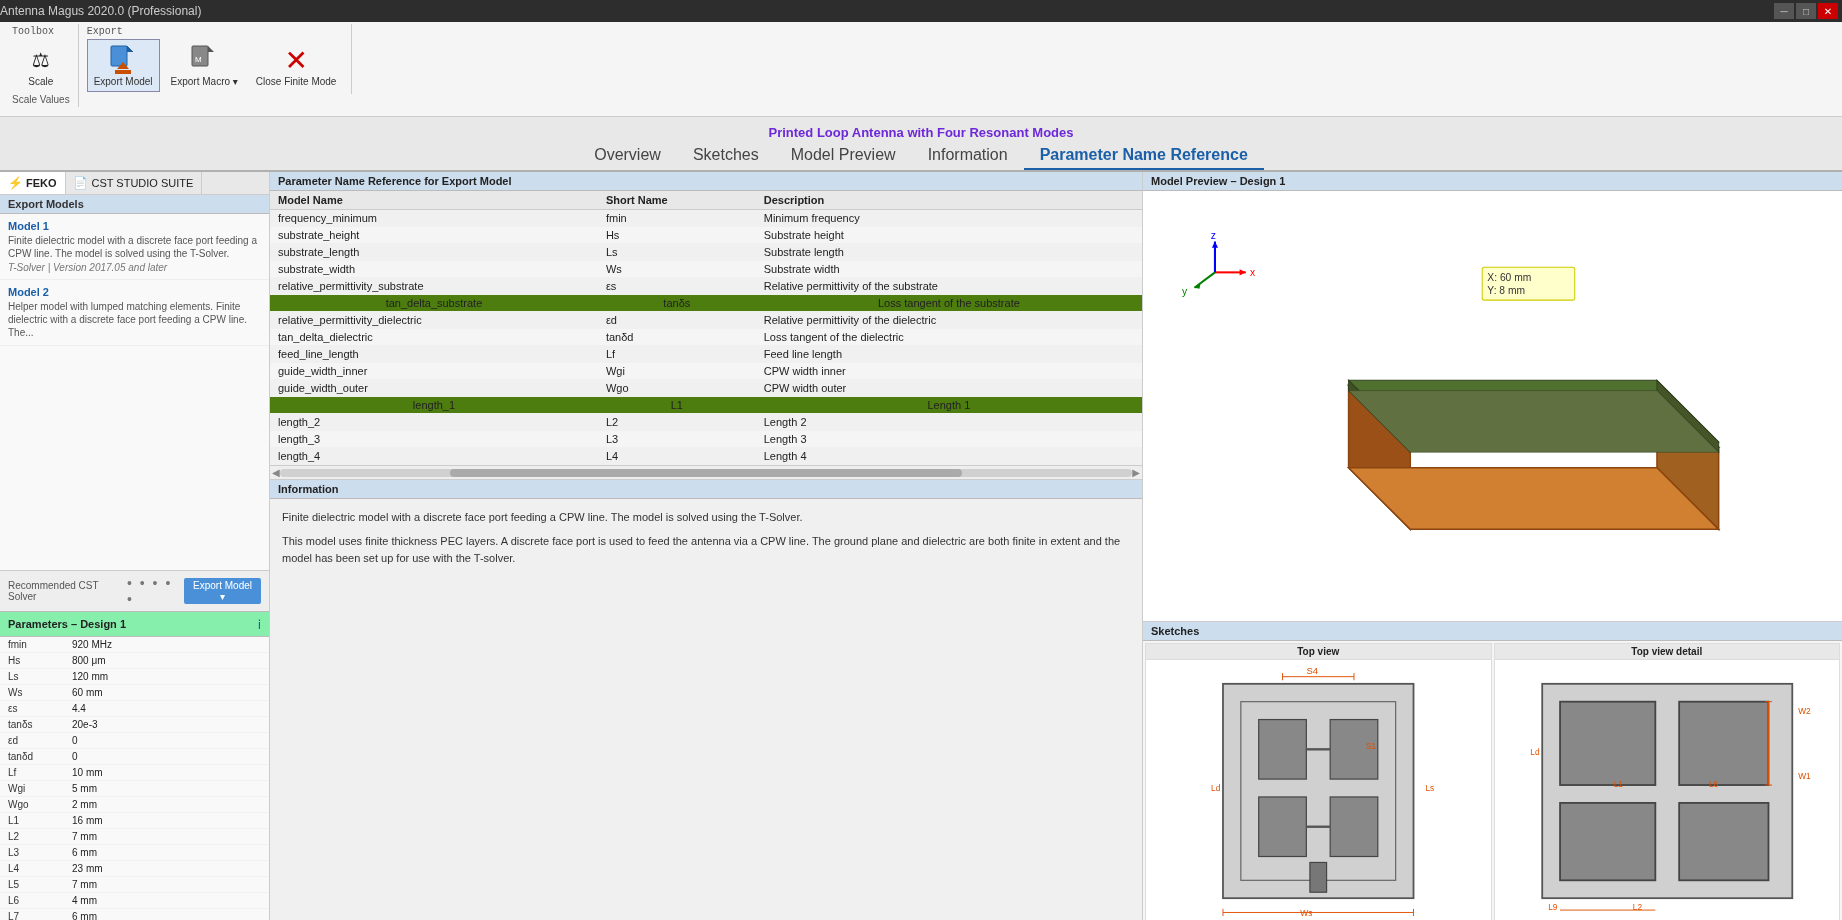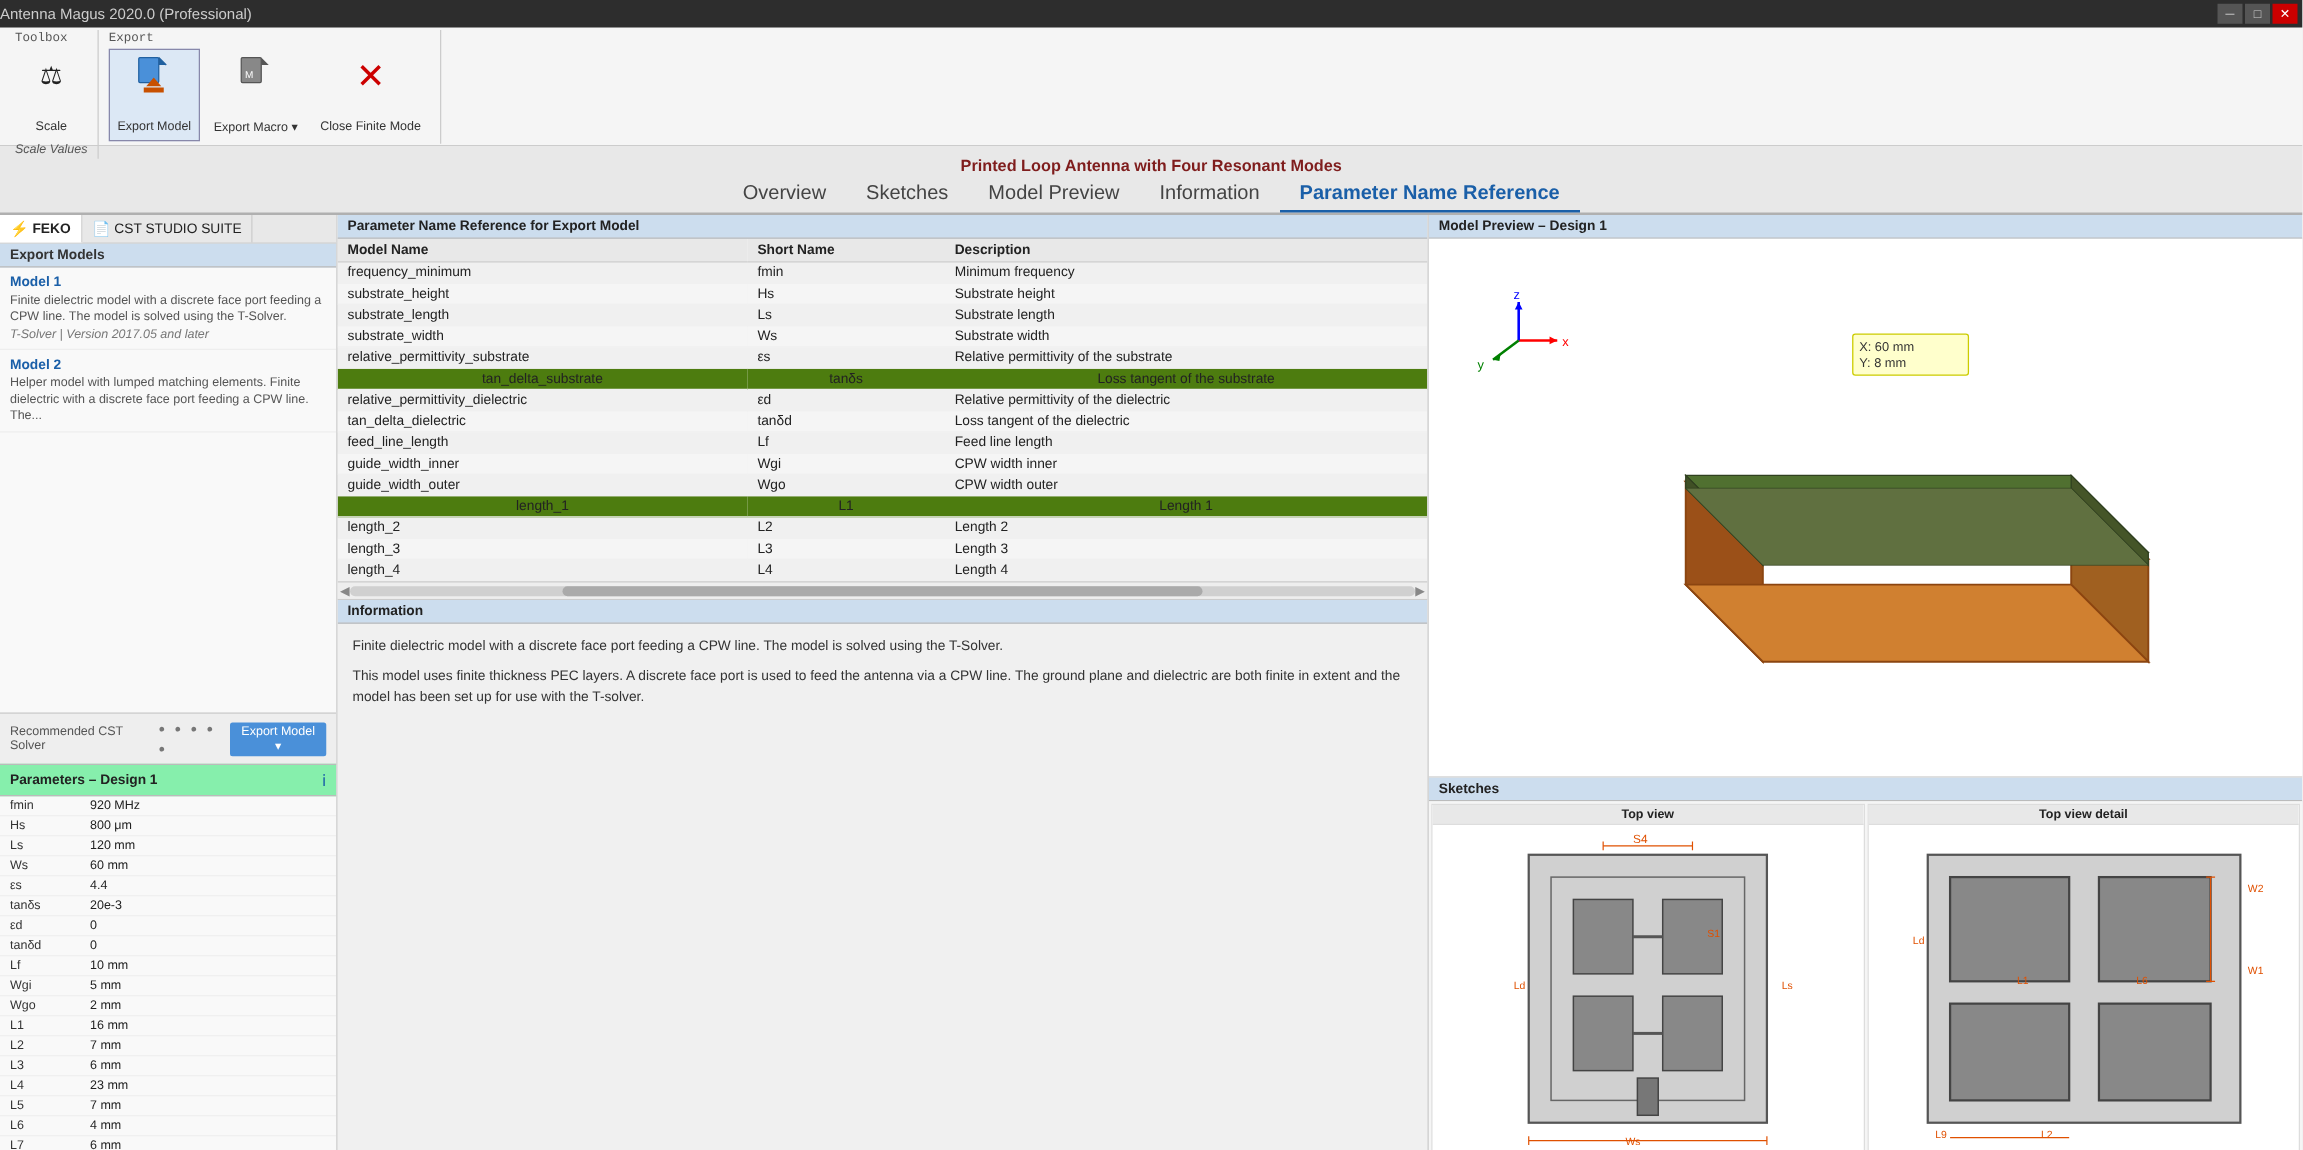--- a/index.html
+++ b/index.html
@@ -11,26 +11,26 @@
     .title-bar-btn { width: 20px; height: 16px; background: #555; border: none; color: #ccc; font-size: 10px; cursor: pointer; display: flex; align-items: center; justify-content: center; }
 
     
     .toolbar-area { background: #f5f5f5; border-bottom: 1px solid #ccc; height: 95px; display: flex; align-items: flex-start; padding: 2px 4px; }
     .toolbar-section { display: flex; flex-direction: column; align-items: center; border-right: 1px solid #ccc; padding: 2px 8px; }
     .toolbar-section-label { font-size: 10px; color: #555; margin-bottom: 2px; align-self: flex-start; font-family: Liberation Mono, monospace; }
     .toolbar-buttons { display: flex; gap: 4px; }
     .toolbar-btn { display: flex; flex-direction: column; align-items: center; cursor: pointer; padding: 4px 6px; border: 1px solid transparent; min-width: 50px; }
     .toolbar-btn.active { background: #dce8f5; border-color: #88a; }
     .tb-icon { width: 32px; height: 32px; display: flex; align-items: center; justify-content: center; font-size: 20px; }
-    .tb-label { font-size: 10px; text-align: center; color: #333; margin-top: 20px; }
-    .scale-values-label { font-size: 10px; color: #555; margin-top: 2px; font-style: italic; }
+    .tb-label { font-size: 10px; text-align: center; color: #333; }
+    .scale-values-label { font-size: 10px; color: #555; margin-top: 2px; }
 
     
     .main-tabs-bar { background: #e8e8e8; border-bottom: 2px solid #b0b0b0; display: flex; flex-direction: column; align-items: center; padding: 4px 0 0 0; }
-    .main-title { font-size: 13px; font-weight: bold; color: #7f1d1d; padding: 4px 0 2px 0; }
+    .main-title { font-size: 13px; font-weight: bold; color: #6d28d9; padding: 4px 0 2px 0; }
     .tab-row { display: flex; gap: 0; }
     .tab-item { padding: 4px 16px; cursor: pointer; font-size: 16px; color: #444; border-bottom: 2px solid transparent; }
     .tab-item.active { color: #1a5fa8; border-bottom: 2px solid #1a5fa8; font-weight: bold; }
 
     
     .main-layout { display: flex; height: calc(920px - 22px - 95px - 50px); }
 
     
     .left-panel { width: 270px; min-width: 270px; background: #f9f9f9; border-right: 1px solid #ccc; display: flex; flex-direction: column; overflow: hidden; }
     .solver-tabs { display: flex; border-bottom: 1px solid #ccc; background: #e8e8e8; }

